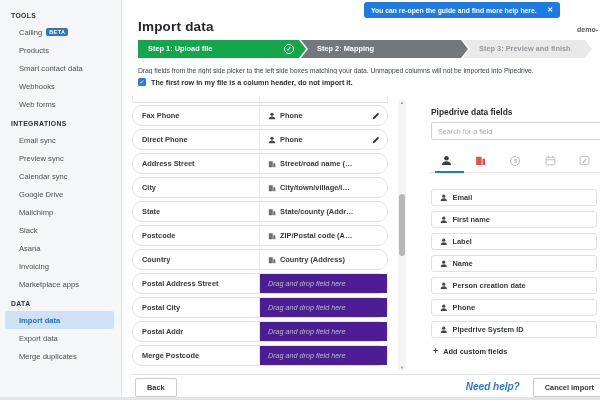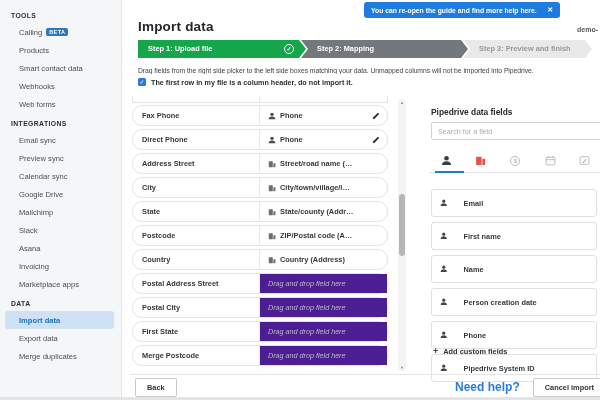--- a/index.html
+++ b/index.html
@@ -91,37 +91,37 @@
                font-family:"Liberation Sans", sans-serif; }
   .fp-search::placeholder { color:#a9acae; }
   .fp-tabs { position:absolute; top:53px; left:0; right:-2px; height:24px; border-bottom:1px solid #e4e5e6;
              display:flex; }
   .fp-tab { width:40px; display:flex; align-items:center; justify-content:center; cursor:pointer; }
   .fp-tab svg { width:11px; height:11px; }
   .tab-underline { position:absolute; left:6px; bottom:-1px; width:29px; height:2px; background:#2079de; }
   .coin { width:10px; height:10px; border:1px solid #b9bcbe; border-radius:50%; color:#b9bcbe;
           font-size:6.2px; font-weight:bold; line-height:8.5px; text-align:center; }
   .fp-cards { position:absolute; top:93px; left:2px; right:3px; }
-  .fcard { height:28px; border:1px solid #dfe1e3; border-radius:3px; background:#fff; display:flex;
-           align-items:center; gap:16px; padding-left:8px; margin-bottom:5px; font-size:7.4px;
+  .fcard { height:17px; border:1px solid #dfe1e3; border-radius:3px; background:#fff; display:flex;
+           align-items:center; gap:5px; padding-left:8px; margin-bottom:5px; font-size:7.4px;
            font-weight:bold; color:#36393c; cursor:grab; }
   .fcard .icn { width:7.5px; height:7.5px; flex:0 0 7.5px; }
   .add-custom { position:absolute; top:250px; left:4px; font-size:7.4px; font-weight:bold; color:#303338;
                 cursor:pointer; display:flex; gap:5px; align-items:center; }
   .add-custom .plus { font-size:9px; font-weight:bold; color:#3a3d40; }
 
   
   .footerbar { position:absolute; left:8px; right:0; top:374px; height:24px; border-top:1px solid #e4e5e6;
                display:flex; align-items:center; }
   .btn { border:1px solid #c8cacc; background:#fff; border-radius:2px; font-size:7.4px; font-weight:bold;
          color:#303338; padding:4px 11px; cursor:pointer; font-family:"Liberation Sans", sans-serif;
          margin-top:2px; white-space:nowrap; }
   .btn.back { margin-left:5px; }
   .right-actions { margin-left:auto; display:flex; align-items:center; gap:13px; }
-  .need-help { font-size:12px; font-weight:bold; color:#2b7bd3; cursor:pointer; white-space:nowrap; }
+  .need-help { font-size:10px; font-weight:bold; color:#2b7bd3; cursor:pointer; white-space:nowrap;font-style:italic; }
   .btn.cancel { margin-right:-6px; }
 
   .bottom-strip { position:absolute; left:0; right:0; bottom:0; height:3px; background:#e3e4e5; }
 </style>
 </head>
 <body>
 
 <div class="app">
 
   <aside class="sidebar">
@@ -273,21 +273,21 @@
         </div>
 
         <div class="trow">
           <div class="tlabel">Postal City</div>
           <div class="tvalue empty">
             <span class="ph">Drag and drop field here</span>
           </div>
         </div>
 
         <div class="trow">
-          <div class="tlabel">First State</div>
+          <div class="tlabel">Postal Addr</div>
           <div class="tvalue empty">
             <span class="ph">Drag and drop field here</span>
           </div>
         </div>
 
         <div class="trow">
           <div class="tlabel">Merge Postcode</div>
           <div class="tvalue empty">
             <span class="ph">Drag and drop field here</span>
           </div>
@@ -341,20 +341,27 @@
                 <path d="M.8 9.2c0-2.3 1.9-3.6 4.2-3.6s4.2 1.3 4.2 3.6z"></path>
               </svg>
             <span>Email</span>
           </div>
           <div class="fcard">
             <svg class="icn person" viewBox="0 0 10 10">
                 <circle cx="5" cy="2.9" r="2.1"></circle>
                 <path d="M.8 9.2c0-2.3 1.9-3.6 4.2-3.6s4.2 1.3 4.2 3.6z"></path>
               </svg>
             <span>First name</span>
+          </div>
+          <div class="fcard">
+            <svg class="icn person" viewBox="0 0 10 10">
+                <circle cx="5" cy="2.9" r="2.1"></circle>
+                <path d="M.8 9.2c0-2.3 1.9-3.6 4.2-3.6s4.2 1.3 4.2 3.6z"></path>
+              </svg>
+            <span>Label</span>
           </div>
           <div class="fcard">
             <svg class="icn person" viewBox="0 0 10 10">
                 <circle cx="5" cy="2.9" r="2.1"></circle>
                 <path d="M.8 9.2c0-2.3 1.9-3.6 4.2-3.6s4.2 1.3 4.2 3.6z"></path>
               </svg>
             <span>Name</span>
           </div>
           <div class="fcard">
             <svg class="icn person" viewBox="0 0 10 10">

